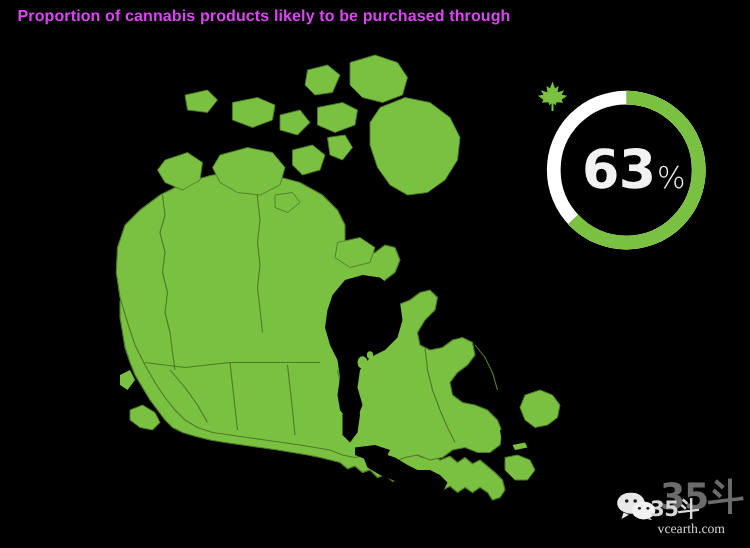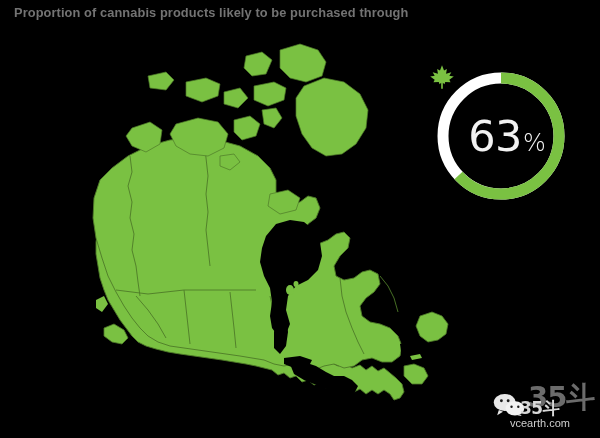--- a/index.html
+++ b/index.html
@@ -15,21 +15,21 @@
     overflow: hidden;
     font-family: "Liberation Sans", sans-serif;
   }
 
   
   #title-block {
     position: absolute;
     left: 14px;
     top: 4px;
     width: 540px;
-    color: #737373;
+    color: #d946ef;
     font-size: 12.8px;
     font-weight: bold;
     line-height: 17px;
     letter-spacing: 0.1px;
   }
   #title-block .sup {
     font-size: 8px;
     vertical-align: super;
     font-weight: bold;
   }
@@ -70,21 +70,21 @@
     margin-bottom: -2px;
   }
   #pct-line {
     display: flex;
     align-items: baseline;
     color: #f2f2f2;
     line-height: 1;
   }
   #pct-value {
     font-size: 43px;
-    font-weight: 400;
+    font-weight: 700;
     letter-spacing: -0.5px;
     font-family: "DejaVu Sans", sans-serif;
     margin-left: 12px;
   }
   #pct-symbol {
     font-size: 24px;
     font-weight: 300;
     margin-left: 1px;
     font-family: "DejaVu Sans", sans-serif;
   }
@@ -121,26 +121,26 @@
     top: 22px;
     font-size: 17px;
     font-weight: bold;
     color: #d8d8d8;
     line-height: 1;
     letter-spacing: -0.5px;
     font-family: "DejaVu Sans", sans-serif;
   }
   #wm-url {
     position: absolute;
-    left: 40px;
+    left: 56px;
     top: 40px;
     font-size: 11px;
     color: #cfcfcf;
     line-height: 1;
-    font-family: Liberation Sans, sans-serif;
+    font-family: Liberation Serif, serif;
   }
 </style>
 </head>
 <body>
 
 <div id="screen">
 
   <div id="title-block">
     <span class="tline">Proportion of cannabis products likely to be purchased through</span>
   </div>

